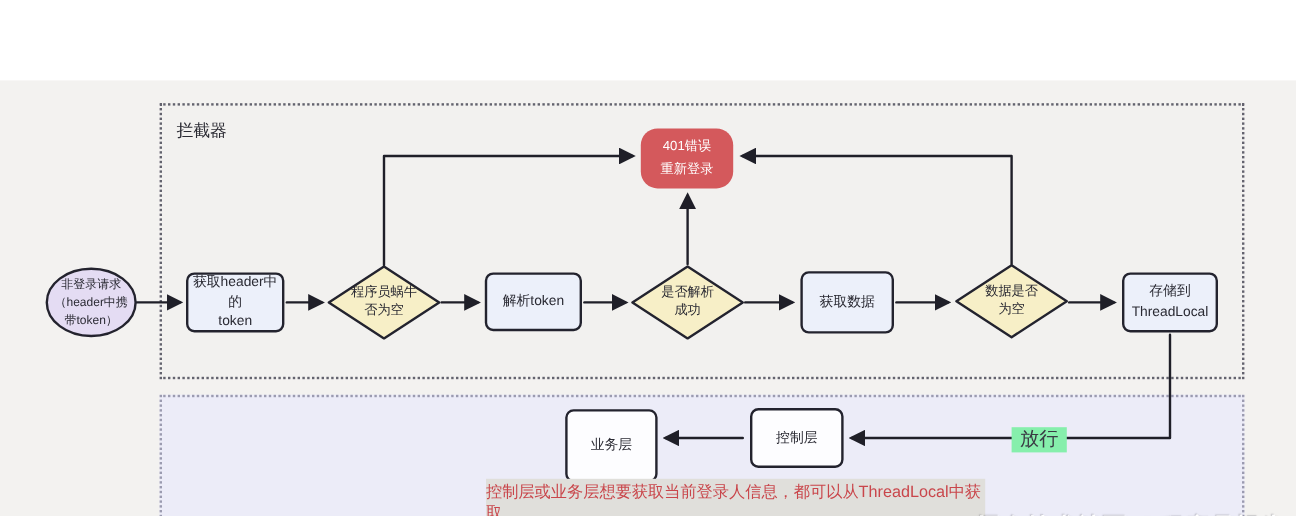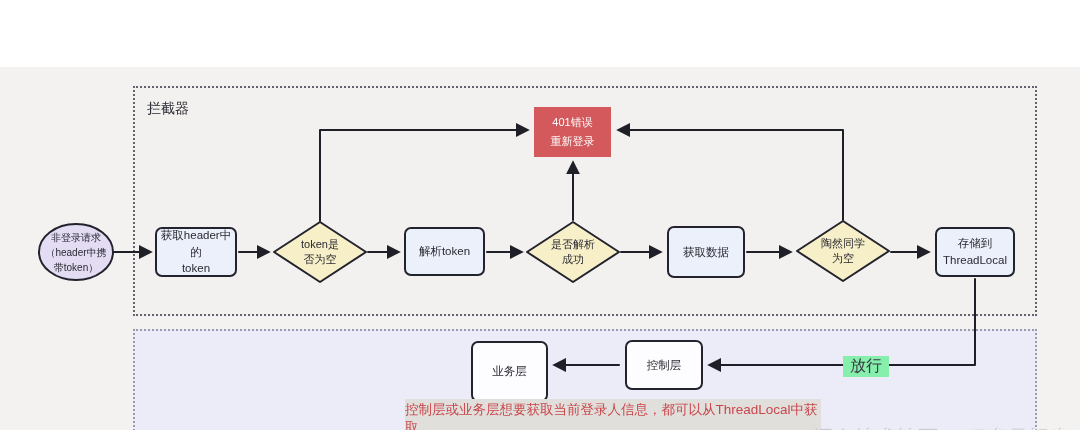--- a/index.html
+++ b/index.html
@@ -6,21 +6,21 @@
   .canvas{position:relative;width:1080px;height:430px;background:#ffffff;overflow:hidden;margin-top:43px;}
   .stage{position:absolute;left:0;top:24px;width:1080px;height:396px;background:#f3f2f0;}
   .interceptor-box{position:absolute;left:133px;top:43px;width:900px;height:226px;border:2px dotted #63636e;background:#f2f1ef;}
   .bottom-panel{position:absolute;left:133px;top:286px;width:900px;height:122px;border:2px dotted #9b9bb0;background:#ececf8;}
   .region-label{position:absolute;left:147px;top:57px;font-size:14px;color:#2b2b33;}
   svg.flow{position:absolute;left:0;top:0;width:1080px;height:430px;pointer-events:none;}
   .node{position:absolute;display:flex;align-items:center;justify-content:center;text-align:center;
         box-sizing:border-box;color:#2a2a33;font-size:11.5px;line-height:1.45;white-space:pre-line;}
   .rect-node{background:#ecf0fa;border:2px solid #23232e;border-radius:7px;}
   .rect-node.light{background:#fdfdff;}
-  .red-node{background:#d4595c;border:none;border-radius:0;color:#ffffff;font-size:11px;line-height:1.7;}
+  .red-node{background:#d4595c;border:none;border-radius:14px;color:#ffffff;font-size:11px;line-height:1.7;}
   .shape-label{position:absolute;display:flex;align-items:center;justify-content:center;text-align:center;
         color:#2a2a33;font-size:11px;line-height:1.4;white-space:pre-line;}
   .ellipse-label{font-size:10px;line-height:1.5;}
   .edge-label{position:absolute;background:#86efac;color:#3a3a44;font-size:16px;padding:0 7px;}
   .note{position:absolute;left:405px;top:356px;width:416px;text-align:left;font-size:13.5px;
         color:#c9464b;background:#e0dfdb;padding:2px 0;}
   .wm-secondary{position:absolute;right:2px;top:396px;font-size:23px;color:#b9b7c6;opacity:0.55;
         letter-spacing:1px;white-space:nowrap;text-align:center;}
   .wm-primary{position:absolute;right:8px;top:383px;font-size:20px;font-weight:bold;color:#ffffff;
         letter-spacing:1px;white-space:nowrap;text-shadow:2px 2px 2px rgba(58,58,70,0.85),-1px -1px 1px rgba(120,120,130,0.35);}
@@ -61,31 +61,31 @@
     <polygon points="843,178 889,208 843,238 797,208" fill="#f7efc7" stroke="#23232e" stroke-width="2" stroke-linejoin="round"></polygon>
   </svg>
 
   <div class="shape-label ellipse-label" style="left:38px;top:181px;width:76px;height:56px;">非登录请求
 （header中携
 带token）</div>
 
   <div class="node rect-node" style="left:155px;top:184px;width:82px;height:50px;">获取header中的
 token</div>
 
-  <div class="shape-label" style="left:284px;top:193px;width:72px;height:32px;">token是
+  <div class="shape-label" style="left:284px;top:193px;width:72px;height:32px;">程序员蜗牛
 否为空</div>
 
   <div class="node rect-node" style="left:404px;top:184px;width:81px;height:49px;">解析token</div>
 
   <div class="shape-label" style="left:537px;top:193px;width:72px;height:32px;">是否解析
 成功</div>
 
   <div class="node rect-node" style="left:667px;top:183px;width:78px;height:52px;">获取数据</div>
 
-  <div class="shape-label" style="left:807px;top:192px;width:72px;height:32px;">陶然同学
+  <div class="shape-label" style="left:807px;top:192px;width:72px;height:32px;">数据是否
 为空</div>
 
   <div class="node rect-node" style="left:935px;top:184px;width:80px;height:50px;">存储到
 ThreadLocal</div>
 
   <div class="node red-node" style="left:534px;top:64px;width:77px;height:50px;">401错误
 重新登录</div>
 
   <div class="node rect-node light" style="left:471px;top:298px;width:77px;height:61px;">业务层</div>
 

